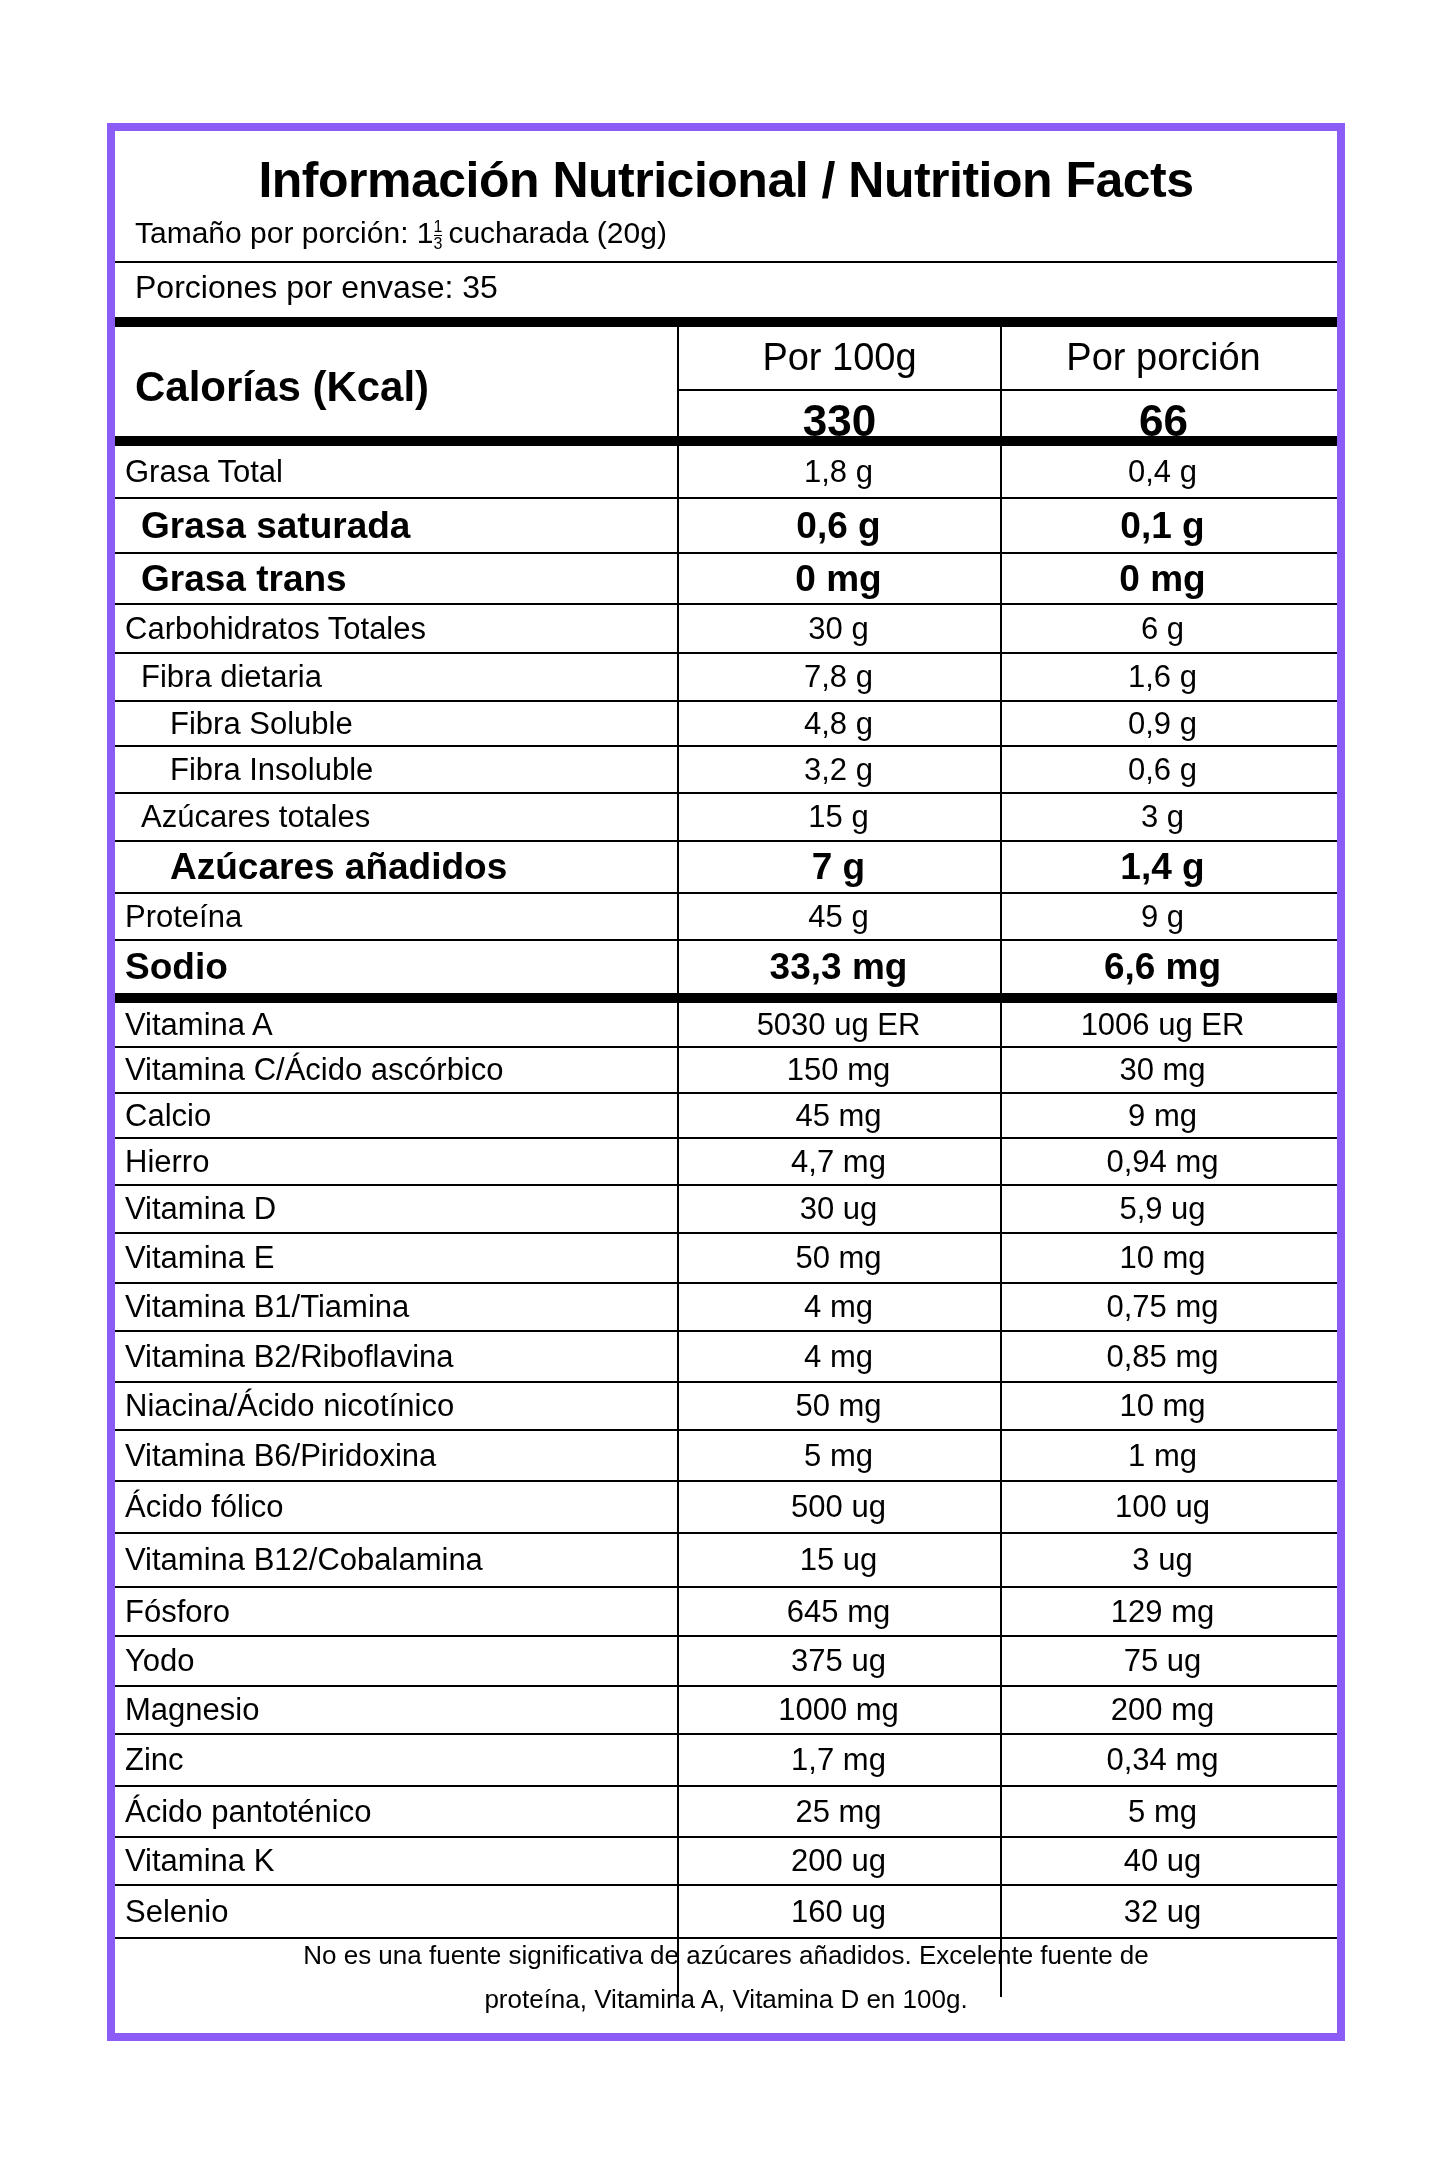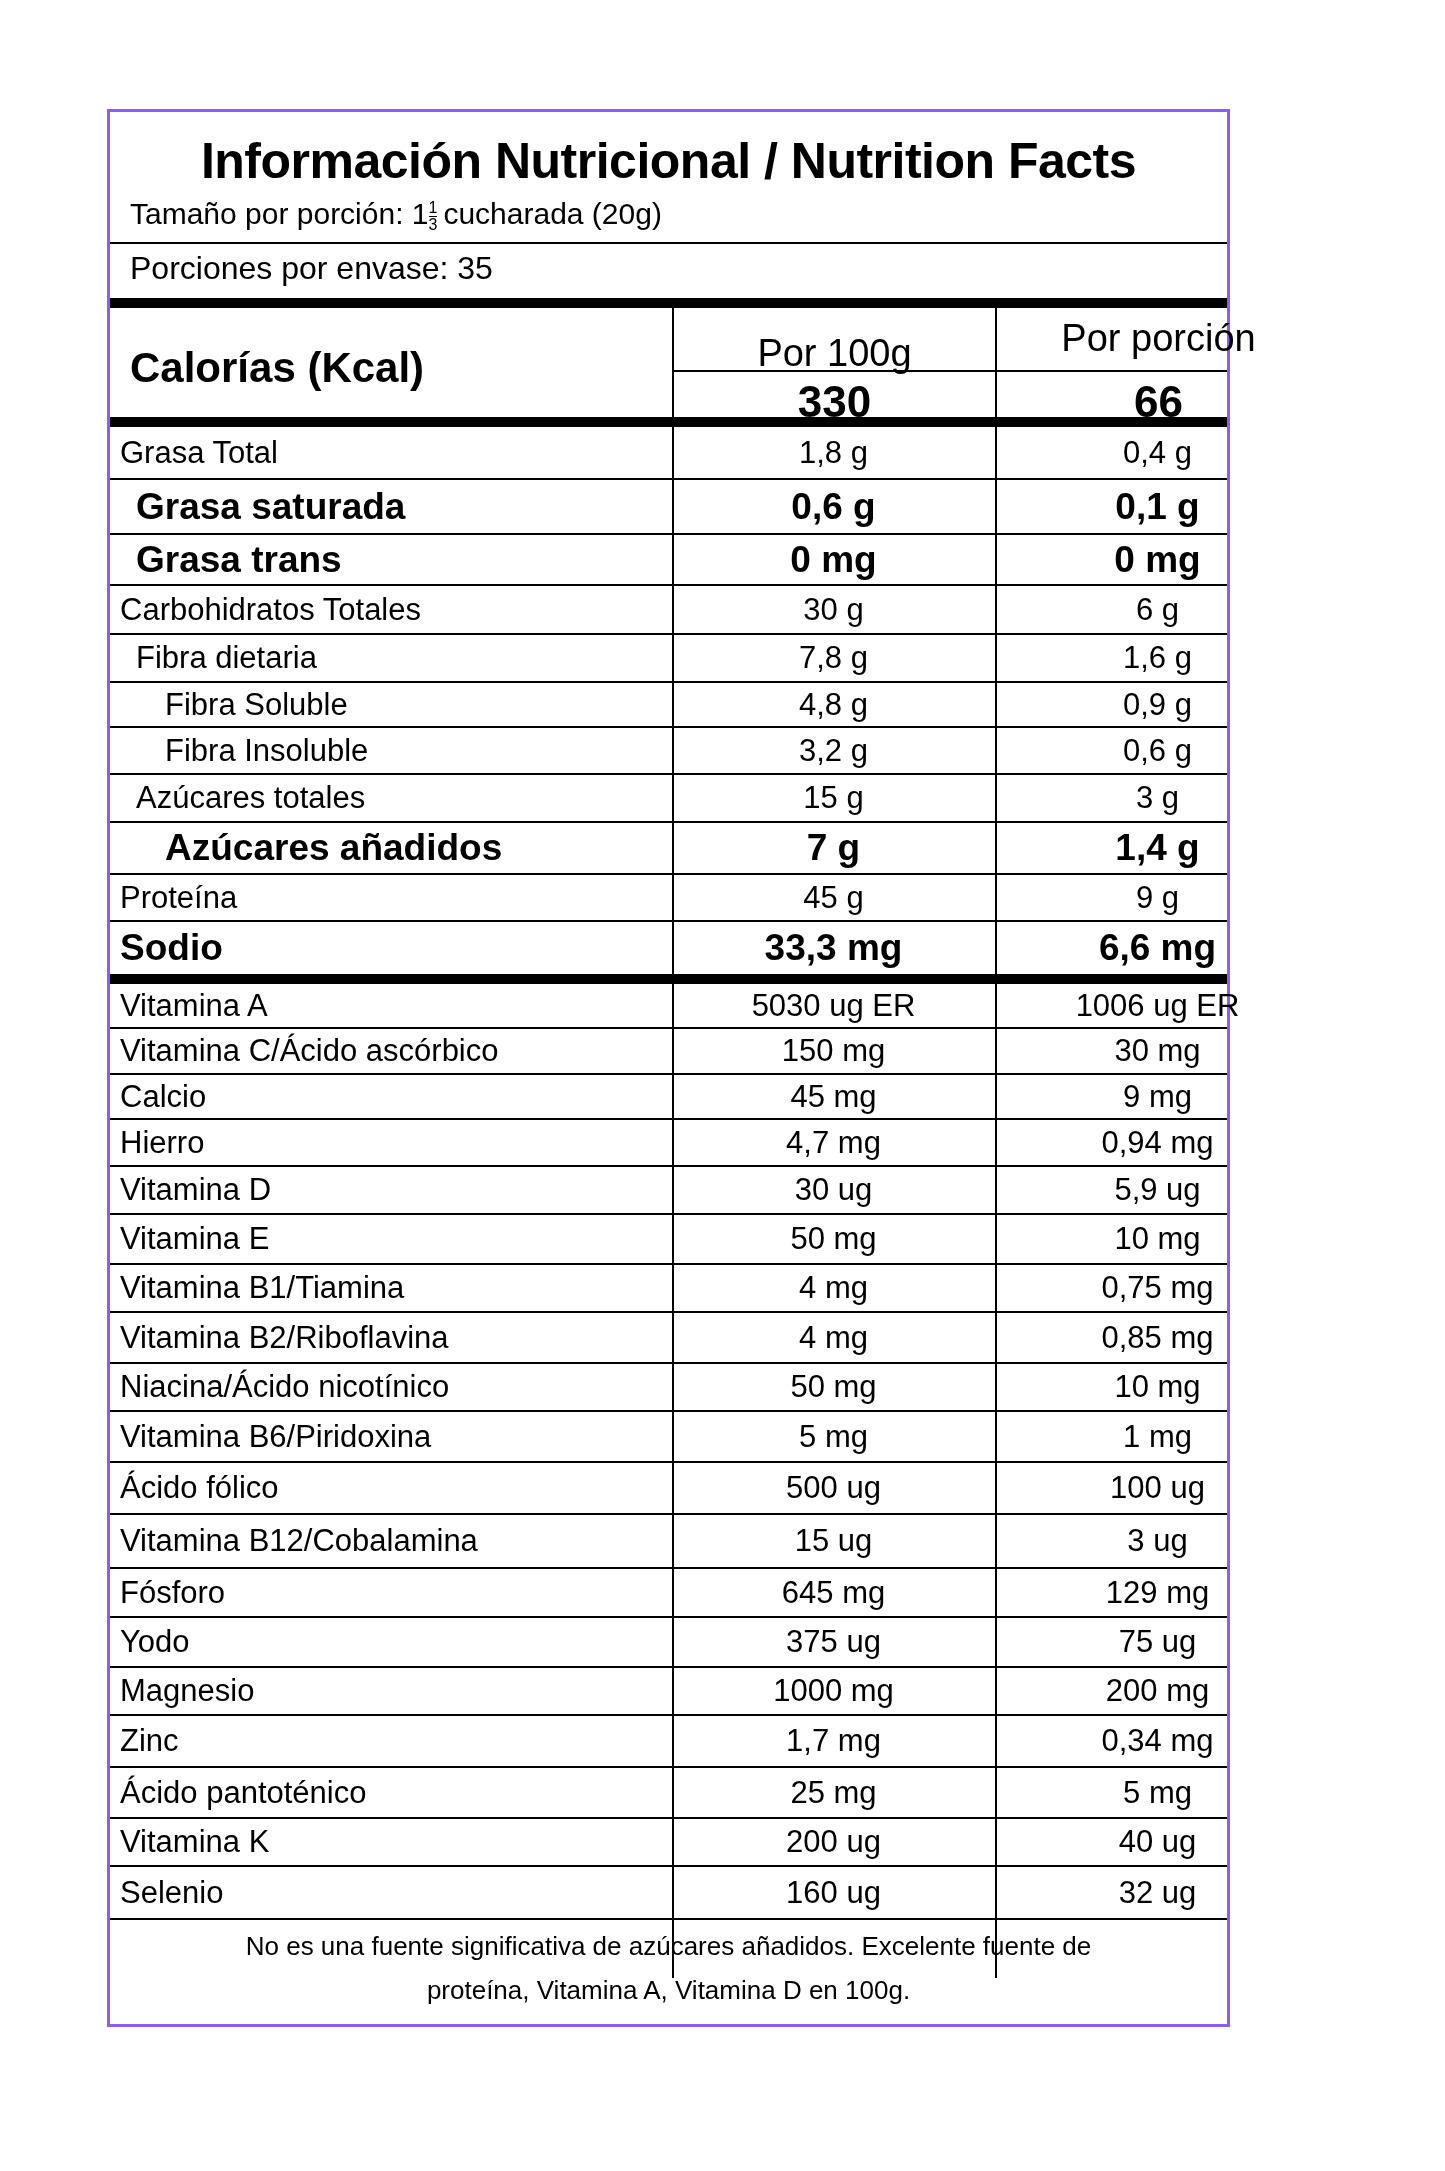--- a/index.html
+++ b/index.html
@@ -1,17 +1,17 @@
 <!DOCTYPE html>
 <html><head>
 <meta charset="utf-8">
 <style>
   html,body{margin:0;padding:0;background:#ffffff;}
   body{width:1445px;height:2171px;position:relative;overflow:hidden;font-family:"Liberation Sans","DejaVu Sans",sans-serif;color:#000;}
-  .label{position:absolute;left:107px;top:109px;width:1123px;height:1918px;border:3px solid #8b5cf6;box-sizing:border-box;}
+  .label{position:absolute;left:107px;top:123px;width:1238px;height:1918px;border:8px solid #8b5cf6;box-sizing:border-box;}
   .title{position:absolute;left:0;right:0;top:20px;text-align:center;font-weight:bold;font-size:50px;letter-spacing:-0.5px;}
   .serving{position:absolute;left:20px;top:85px;font-size:30px;}
   .frac{display:inline-flex;flex-direction:column;font-size:16px;line-height:16px;vertical-align:middle;text-align:center;margin:0 6px 0 0;}
   .frac span:first-child{border-bottom:1px solid #000;}
   .hline{position:absolute;left:0;right:0;background:#000;}
   .servings{position:absolute;left:20px;top:138px;font-size:32px;}
   .cal-label{position:absolute;left:20px;top:232px;font-weight:bold;font-size:42px;}
   .vline{position:absolute;width:2px;background:#000;}
   .colhdr{position:absolute;text-align:center;font-size:38px;}
   .calval{position:absolute;text-align:center;font-size:44px;font-weight:bold;}
@@ -35,21 +35,21 @@
       </span><span>cucharada (20g)</span>
   </div>
   <div class="hline" style="top:130px;height:2px;"></div>
   <div class="servings">Porciones por envase: 35</div>
   <div class="hline" style="top:186px;height:10px;"></div>
 
   <div class="cal-label">Calorías (Kcal)</div>
   <div class="vline" style="left:562px;top:196px;height:1670px;"></div>
   <div class="vline" style="left:885px;top:196px;height:1670px;"></div>
   <div class="hline" style="left:562px;top:258px;height:2px;"></div>
-  <div class="colhdr" style="left:564px;width:321px;top:205px;margin-top:15px;">Por 100g</div>
+  <div class="colhdr" style="left:564px;width:321px;top:205px;">Por 100g</div>
   <div class="colhdr" style="left:887px;width:323px;top:205px;">Por porción</div>
   <div class="calval" style="left:564px;width:321px;top:265px;">330</div>
   <div class="calval" style="left:887px;width:323px;top:265px;">66</div>
   <div class="hline" style="top:305px;height:10px;"></div>
 
   <div id="macros">
       <div class="row" style="top: 315px; height: 53px;">
         <span class="n" style="left: 10px; text-align: right;">Grasa Total</span>
         <span class="v v1">1,8 g</span>
         <span class="v v2">0,4 g</span>

